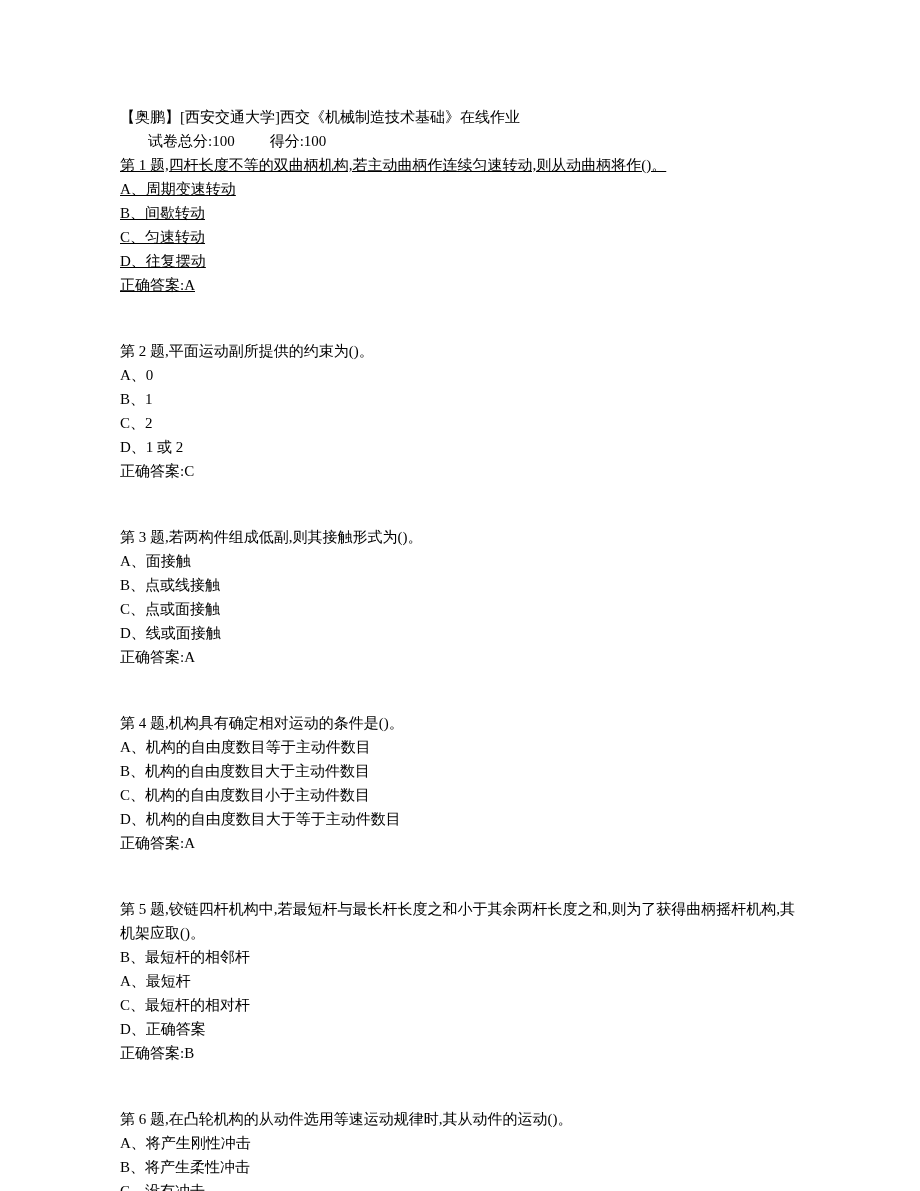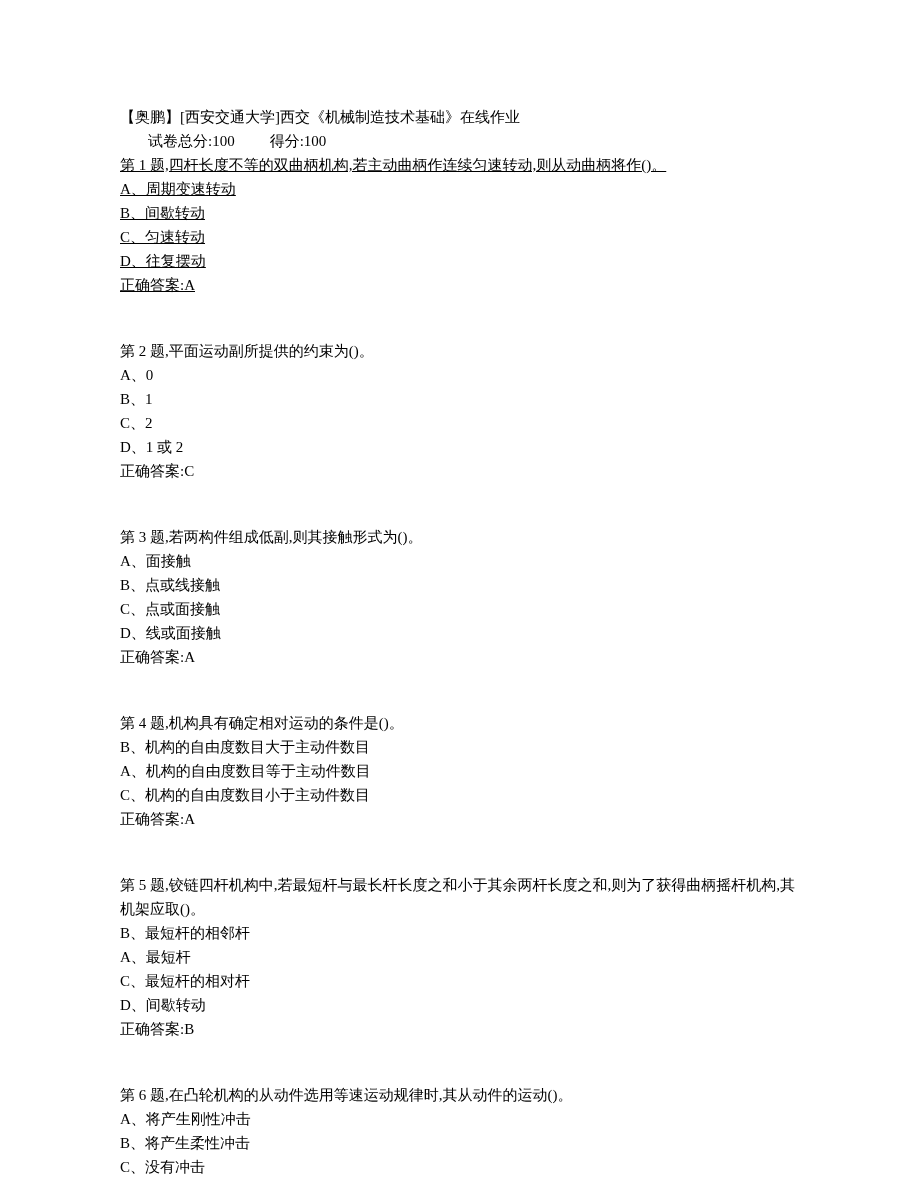--- a/index.html
+++ b/index.html
@@ -67,31 +67,32 @@
     <div class="question-block" style="margin-top: 0px;">
       <span class="line">第 3 题,若两构件组成低副,则其接触形式为()。</span>
       <span class="line">A、面接触</span>
       <span class="line">B、点或线接触</span>
       <span class="line">C、点或面接触</span>
       <span class="line">D、线或面接触</span>
       <span class="line">正确答案:A</span>
     </div>
     <div class="question-block" style="margin-top: 9px;">
       <span class="line">第 4 题,机构具有确定相对运动的条件是()。</span>
+      <span class="line">A、机构的自由度数目等于主动件数目</span>
       <span class="line">B、机构的自由度数目大于主动件数目</span>
-      <span class="line">A、机构的自由度数目等于主动件数目</span>
       <span class="line">C、机构的自由度数目小于主动件数目</span>
+      <span class="line">D、机构的自由度数目大于等于主动件数目</span>
       <span class="line">正确答案:A</span>
     </div>
     <div class="question-block" style="margin-top: 0px;">
       <span class="line">第 5 题,铰链四杆机构中,若最短杆与最长杆长度之和小于其余两杆长度之和,则为了获得曲柄摇杆机构,其机架应取()。</span>
       <span class="line">B、最短杆的相邻杆</span>
       <span class="line">A、最短杆</span>
       <span class="line">C、最短杆的相对杆</span>
-      <span class="line">D、间歇转动</span>
+      <span class="line">D、正确答案</span>
       <span class="line">正确答案:B</span>
     </div>
     <div class="question-block" style="margin-top: 0px;">
       <span class="line">第 6 题,在凸轮机构的从动件选用等速运动规律时,其从动件的运动()。</span>
       <span class="line">A、将产生刚性冲击</span>
       <span class="line">B、将产生柔性冲击</span>
       <span class="line">C、没有冲击</span>
     </div>
   </div>
 

